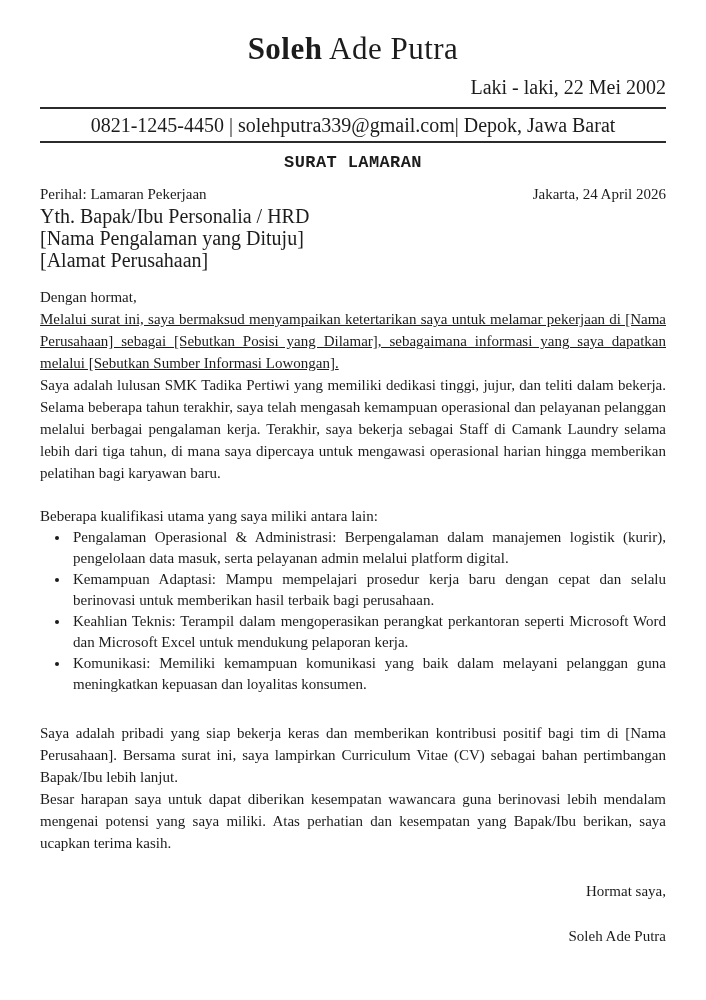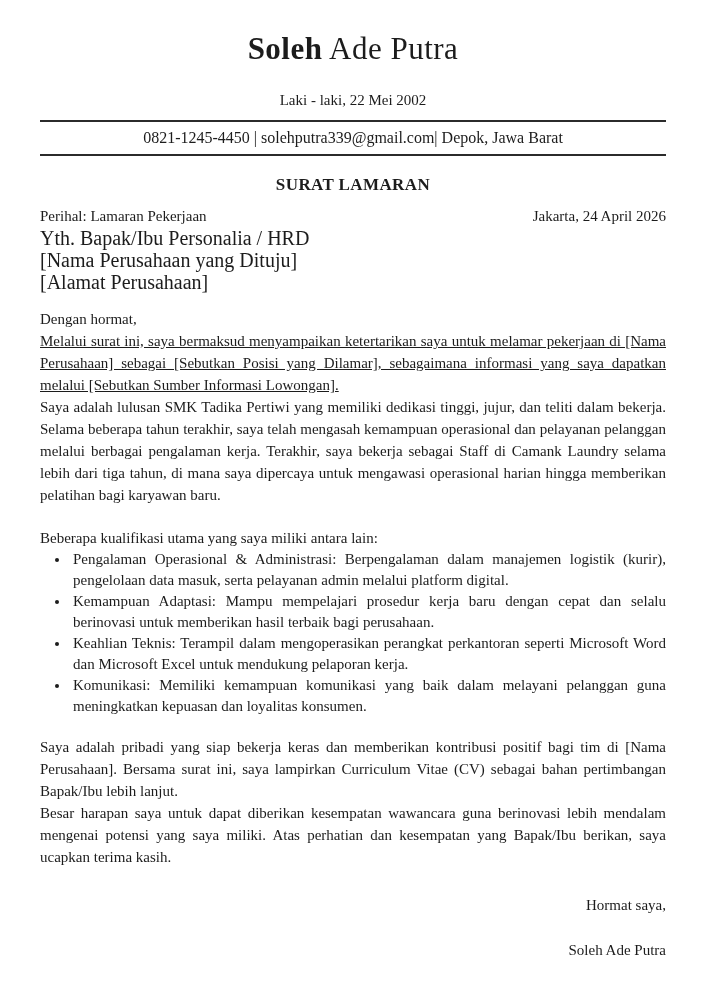--- a/index.html
+++ b/index.html
@@ -26,42 +26,44 @@
   .header { text-align: center; }
   .name {
     font-size: 31px;
     line-height: 38px;
     margin: 0;
     font-weight: normal;
     letter-spacing: 0.5px;
   }
   .name .bold { font-weight: bold; }
   .subtitle {
-    font-size: 15px;
+    font-size: 20px;
     line-height: 20px;
-    margin-top: 22px;
+    margin-top: 9px;
+    text-align: right;
   }
   .rule {
     border: none;
     border-top: 2px solid #2b2b2b;
     margin: 0;
   }
   .rule-top { margin-top: 10px; }
   .contact-line {
-    font-size: 16px;
+    font-size: 20px;
     line-height: 20px;
     padding: 6px 0 6px 0;
     text-align: center;
   }
   .doc-title {
     font-weight: bold;
     font-size: 17px;
     line-height: 22px;
-    margin-top: 18px;
+    margin-top: 9px;
     letter-spacing: 0.4px;
+    font-family: Liberation Mono, monospace;
   }
   .meta-row {
     display: flex;
     justify-content: space-between;
     align-items: flex-start;
     margin-top: 9px;
     font-size: 15px;
     line-height: 22px;
     text-align: right;
   }
@@ -91,21 +93,21 @@
     margin: 0;
     padding-left: 30px;
   }
   ul.quali-list li {
     font-size: 15px;
     line-height: 21px;
     text-align: justify;
     padding-left: 3px;
     margin: 0;
   }
-  .closing-group { margin-top: 19px; }
+  .closing-group { margin-top: 27px; }
   .closing-group p.para { margin: 0; }
 
   
   .signoff {
     text-align: right;
     font-size: 15px;
     line-height: 22px;
     margin-top: 26px;
   }
   .signature-name {
@@ -129,21 +131,21 @@
     <div class="doc-title">SURAT LAMARAN</div>
   </div>
 
   <div class="meta-row">
     <span>Perihal: Lamaran Pekerjaan</span>
     <span>Jakarta, 24 April 2026</span>
   </div>
 
   <div class="recipient">
     <div>Yth. Bapak/Ibu Personalia / HRD</div>
-    <div>[Nama Perusahaan yang Dituju]</div>
+    <div>[Nama Pengalaman yang Dituju]</div>
     <div>[Alamat Perusahaan]</div>
   </div>
 
   <div class="salutation">Dengan hormat,</div>
 
   <p class="para mt-block">Melalui surat ini, saya bermaksud menyampaikan ketertarikan saya untuk melamar pekerjaan di [Nama Perusahaan] sebagai [Sebutkan Posisi yang Dilamar], sebagaimana informasi yang saya dapatkan melalui [Sebutkan Sumber Informasi Lowongan].</p>
 
   <p class="para mt-para">Saya adalah lulusan SMK Tadika Pertiwi yang memiliki dedikasi tinggi, jujur, dan teliti dalam bekerja. Selama beberapa tahun terakhir, saya telah mengasah kemampuan operasional dan pelayanan pelanggan melalui berbagai pengalaman kerja. Terakhir, saya bekerja sebagai Staff di Camank Laundry selama lebih dari tiga tahun, di mana saya dipercaya untuk mengawasi operasional harian hingga memberikan pelatihan bagi karyawan baru.</p>
 
   <div class="quali-intro">Beberapa kualifikasi utama yang saya miliki antara lain:</div>

